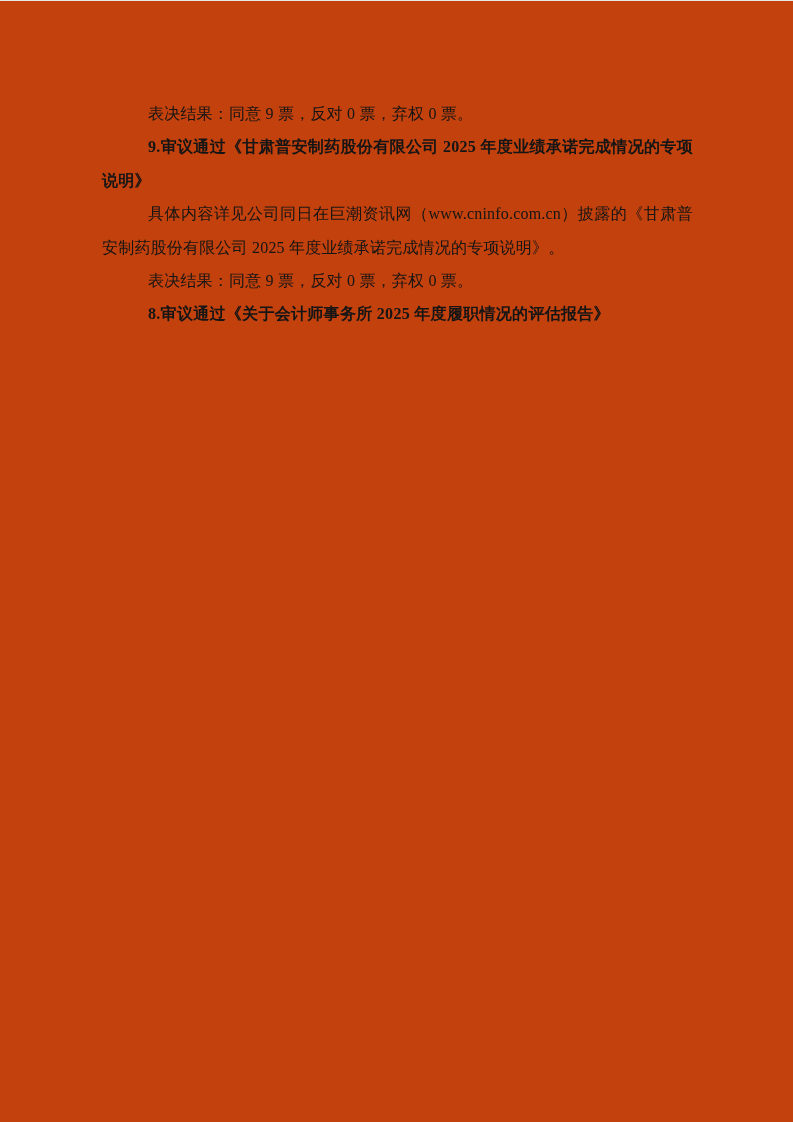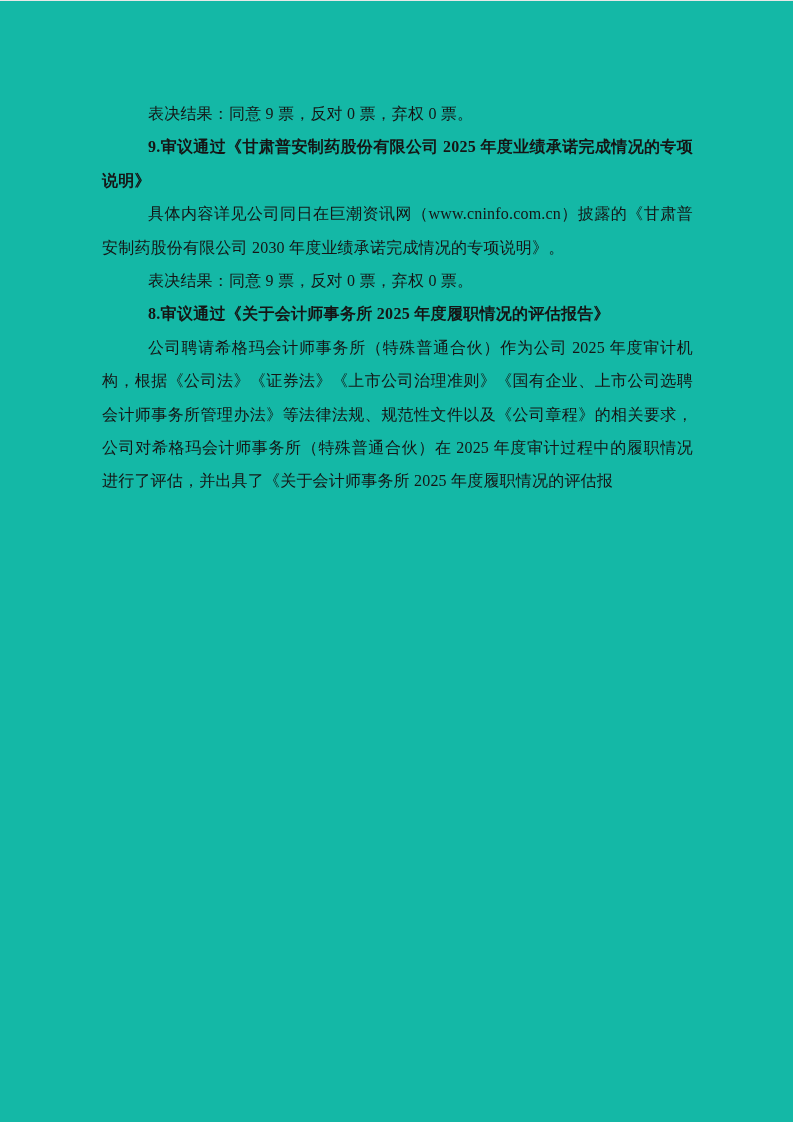--- a/index.html
+++ b/index.html
@@ -5,21 +5,21 @@
   html, body {
     margin: 0;
     padding: 0;
     background: #ffffff;
   }
   .page {
     position: relative;
     width: 793px;
     height: 1122px;
     margin: 0 auto;
-    background: #14b8a6;
+    background: #c2410c;
     box-sizing: border-box;
     padding: 96px 100px 0 102px;
     overflow: hidden;
     border-top: 1px solid #e8e8e8;
   }
   .para {
     margin: 0;
     font-family: "Liberation Serif", "DejaVu Serif", serif;
     font-size: 16px;
     line-height: 33.4px;
@@ -39,20 +39,19 @@
 <body>
 
 <div class="page">
   <p class="para">表决结果：同意 9 票，反对 0 票，弃权 0 票。</p>
 
   <p class="para heading">9.审议通过《甘肃普安制药股份有限公司 2025 年度业绩承诺完成情况的专项说明》</p>
 
 
 
 
-  <p class="para">具体内容详见公司同日在巨潮资讯网（www.cninfo.com.cn）披露的《甘肃普安制药股份有限公司 2030 年度业绩承诺完成情况的专项说明》。</p>
+  <p class="para">具体内容详见公司同日在巨潮资讯网（www.cninfo.com.cn）披露的《甘肃普安制药股份有限公司 2025 年度业绩承诺完成情况的专项说明》。</p>
 
   <p class="para">表决结果：同意 9 票，反对 0 票，弃权 0 票。</p>
 
   <p class="para heading">8.审议通过《关于会计师事务所 2025 年度履职情况的评估报告》</p>
 
-  <p class="para">公司聘请希格玛会计师事务所（特殊普通合伙）作为公司 2025 年度审计机构，根据《公司法》《证券法》《上市公司治理准则》《国有企业、上市公司选聘会计师事务所管理办法》等法律法规、规范性文件以及《公司章程》的相关要求，公司对希格玛会计师事务所（特殊普通合伙）在 2025 年度审计过程中的履职情况进行了评估，并出具了《关于会计师事务所 2025 年度履职情况的评估报</p>
 </div>
 
 </body></html>

